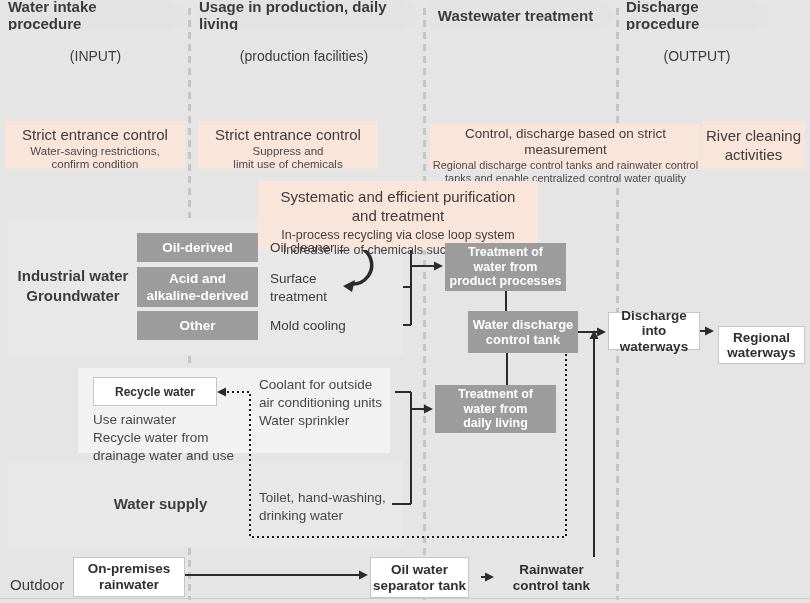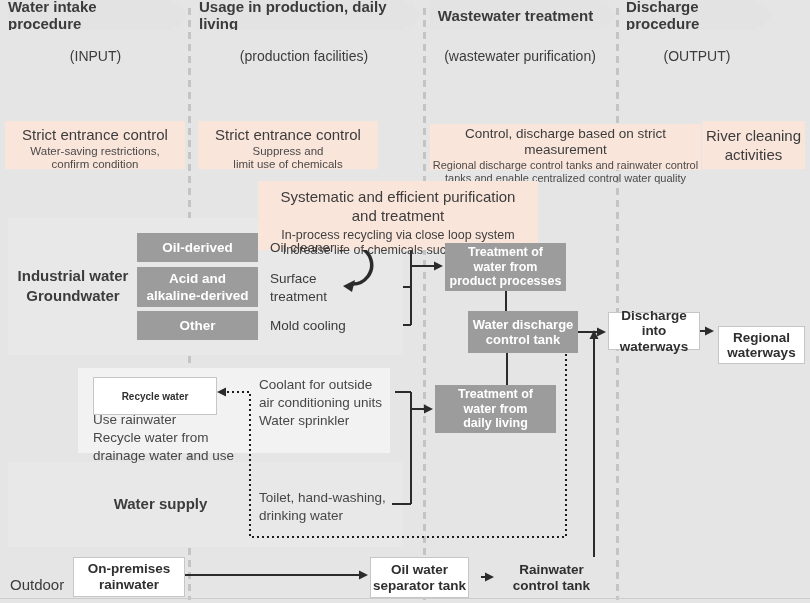--- a/index.html
+++ b/index.html
@@ -82,21 +82,20 @@
   </div>
   <div class="chev" style="left:626px;width:146px">
     <div class="chev-body">
         <span class="pre">Discharge procedure</span>
       </div>
     <div class="chev-tip"></div>
   </div>
 
   <div class="subt" style="left:8px;width:175px">(INPUT)</div>
   <div class="subt" style="left:199px;width:210px">(production facilities)</div>
-  <div class="subt" style="left:430px;width:180px">(wastewater purification)</div>
   <div class="subt" style="left:626px;width:142px">(OUTPUT)</div>
 
   <div class="note" style="left:5px;top:77px;width:180px;height:48px">
     <div class="t pre">Strict entrance control</div>
     <div class="d pre">Water-saving restrictions,
 confirm condition</div>
   </div>
   <div class="note" style="left:198px;top:77px;width:180px;height:48px">
     <div class="t pre">Strict entrance control</div>
     <div class="d pre">Suppress and
@@ -168,21 +167,21 @@
   <div class="dk pre" style="left:468px;top:311px;width:110px;height:42px;font-size:13px;line-height:15px">Water discharge
 control tank</div>
   <div class="dk pre" style="left:435px;top:385px;width:121px;height:48px;font-size:12.5px;line-height:14.5px">Treatment of
 water from
 daily living</div>
   <div class="wb pre" style="left:608px;top:312px;width:92px;height:38px;font-size:13.5px;line-height:15.5px">Discharge into
 waterways</div>
   <div class="wb pre" style="left:718px;top:326px;width:87px;height:38px;font-size:13.5px;line-height:15.5px">Regional
 waterways</div>
 
-  <div class="wb pre" style="left:93px;top:377px;width:124px;height:38px;font-size:10px">Recycle water</div>
+  <div class="wb pre" style="left:93px;top:377px;width:124px;height:29px;font-size:12px">Recycle water</div>
   <div class="lbl pre" style="left:93px;top:411px;color:#474747">Use rainwater
 Recycle water from
 drainage water and use</div>
   <div class="lbl pre" style="left:259px;top:376px;color:#474747">Coolant for outside
 air conditioning units
 Water sprinkler</div>
 
   <div class="lbl b pre" style="left:93px;top:495px;width:135px;text-align:center">Water supply</div>
   <div class="lbl pre" style="left:259px;top:489px;color:#474747">Toilet, hand-washing,
 drinking water</div>

